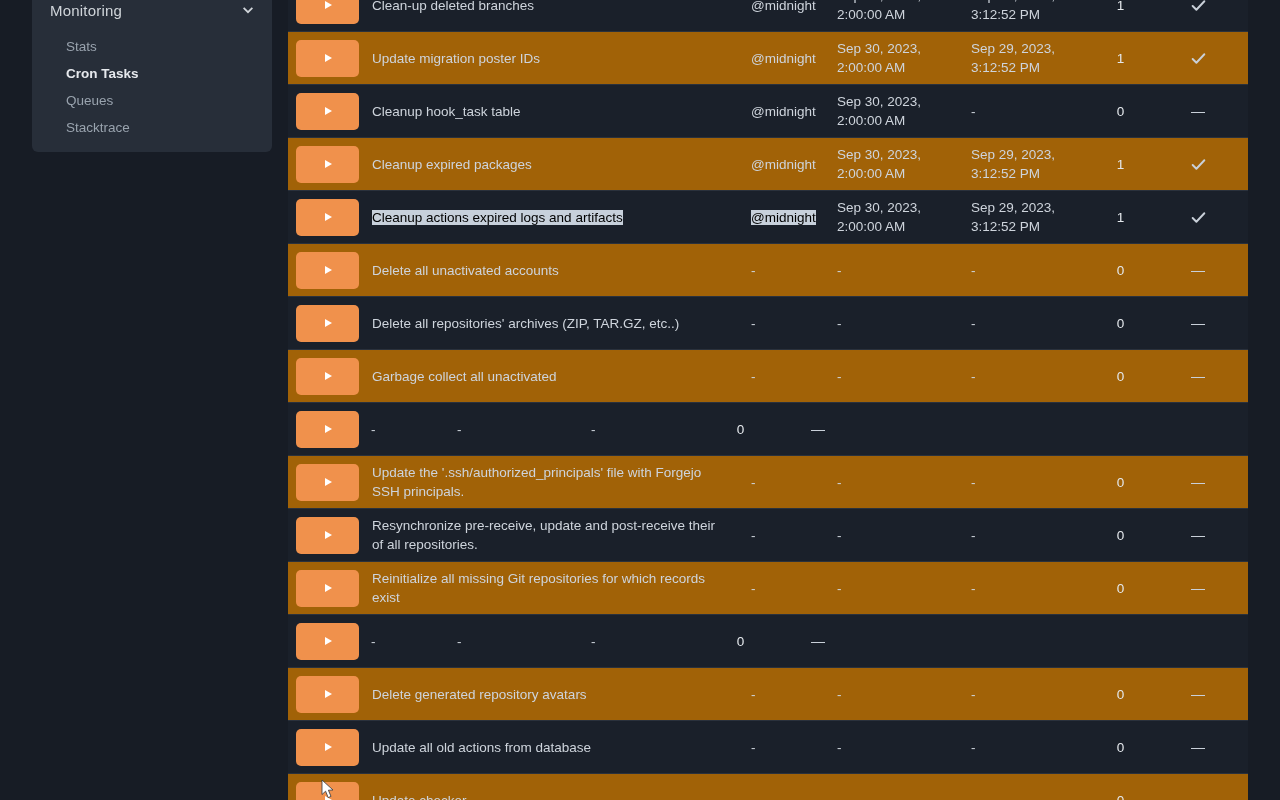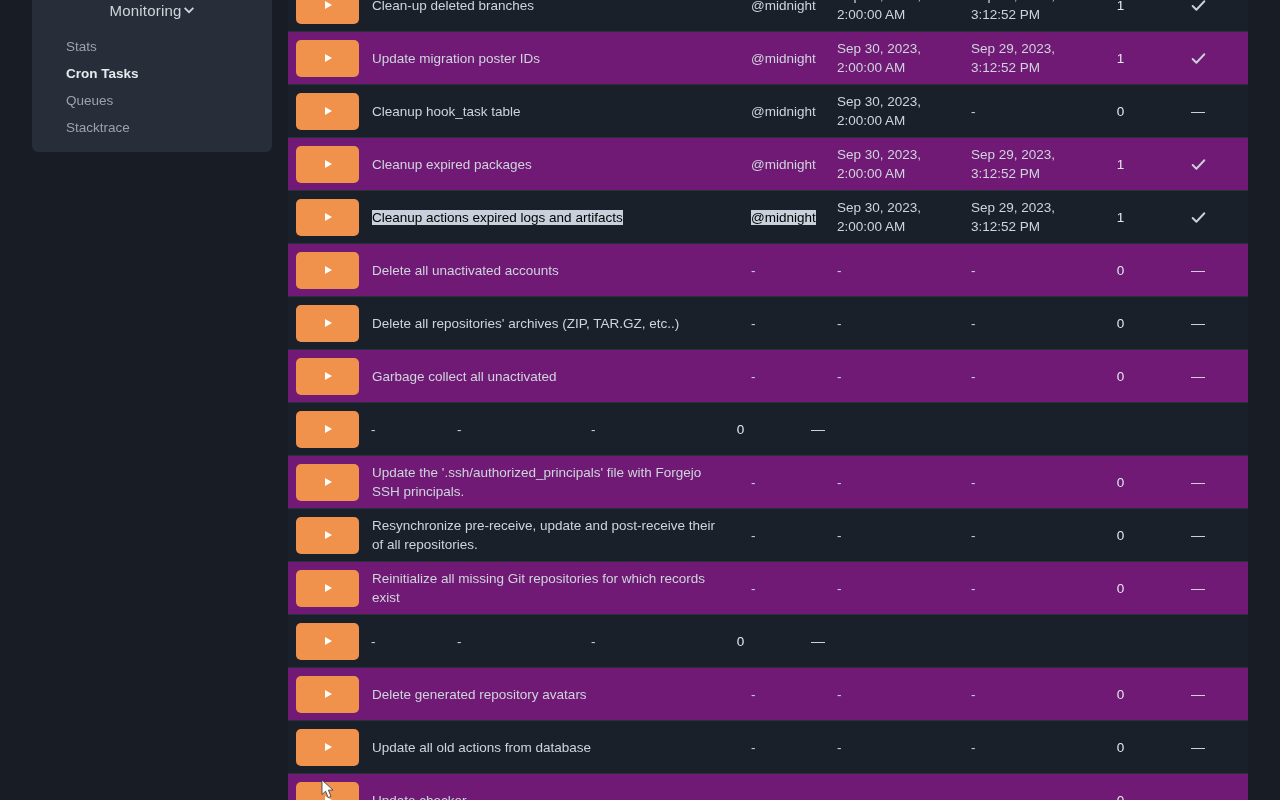--- a/index.html
+++ b/index.html
@@ -13,21 +13,21 @@
 
   
   .sidebar {
     position:absolute; left:32px; top:-12px;
     width:240px; height:164px;
     background:#272e39;
     border-radius:6px;
     padding-top:12px;
   }
   .sidebar-header {
-    display:flex; align-items:center; justify-content:center;
+    display:flex; align-items:center; justify-content:space-between;
     padding:0 17px 0 18px; height:20px;
     cursor:pointer;
   }
   .sidebar-title { font-size:15px; color:#d0d5da; letter-spacing:.2px; }
   .chev { width:14px; height:14px; stroke:#d0d5da; stroke-width:2; fill:none; }
   .sidebar-items { margin-top:13px; }
   .sidebar-item {
     height:27px; line-height:27px;
     padding-left:34px;
     font-size:13.5px; color:#99a3ae;
@@ -38,21 +38,21 @@
   
   .cron-table {
     position:absolute; left:288px; top:-22px; width:960px;
   }
   .row {
     display:flex; align-items:center;
     height:53px; width:960px;
     border-top:1px solid #2a313c;
   }
   .row.dark  { background:#1a202a; }
-  .row.light { background:#701a75; }
+  .row.light { background:#a16207; }
 
   .cell { font-size:13.5px; line-height:19px; color:#ced4dc; }
   .c-btn   { width:71px; padding-left:8px; flex:none; display:flex; align-items:center; }
   .c-name  { width:380px; padding-left:13px; padding-right:14px; flex:none; }
   .c-sched { width:86px;  padding-left:12px; flex:none; }
   .c-next  { width:134px; padding-left:12px; padding-right:14px; flex:none; }
   .c-last  { width:134px; padding-left:12px; padding-right:14px; flex:none; }
   .c-exec  { width:55px;  flex:none; text-align:center; color:#e4e8ec; }
   .c-stat  { width:100px; flex:none; display:flex; justify-content:center; align-items:center; }
 

